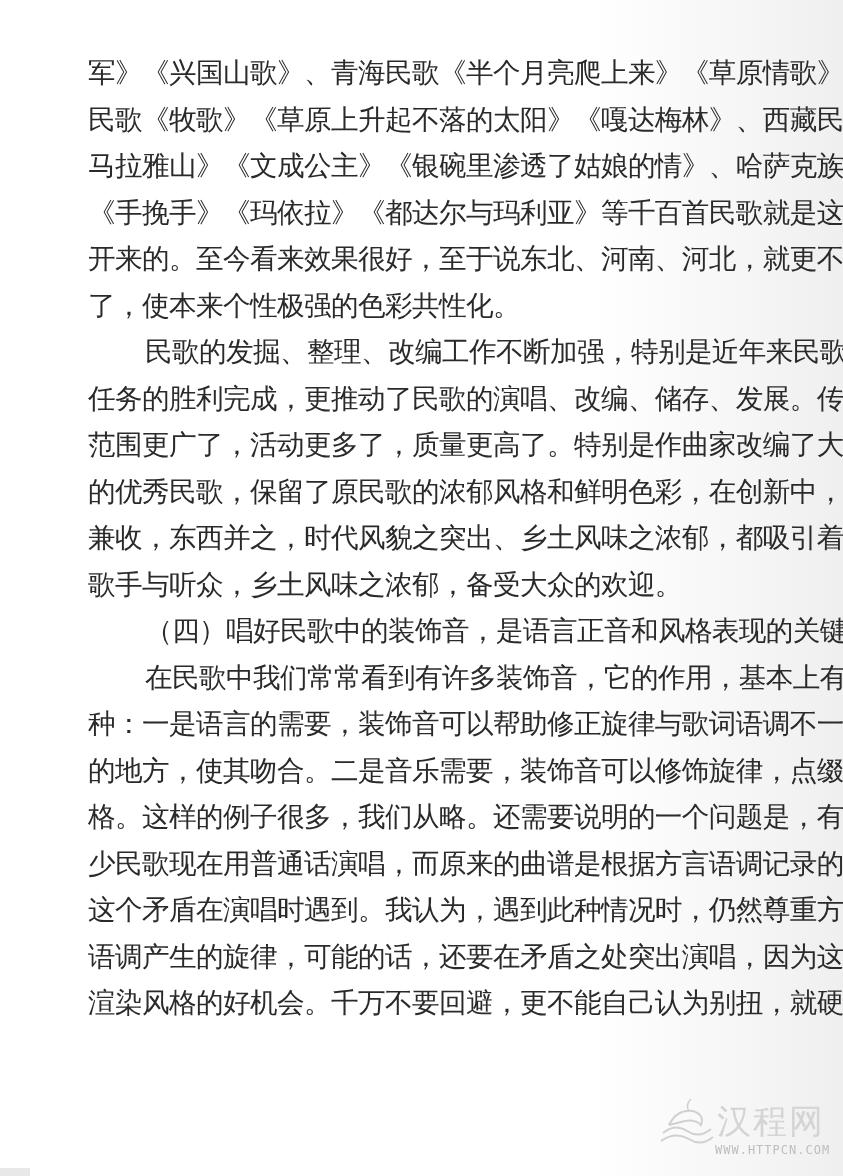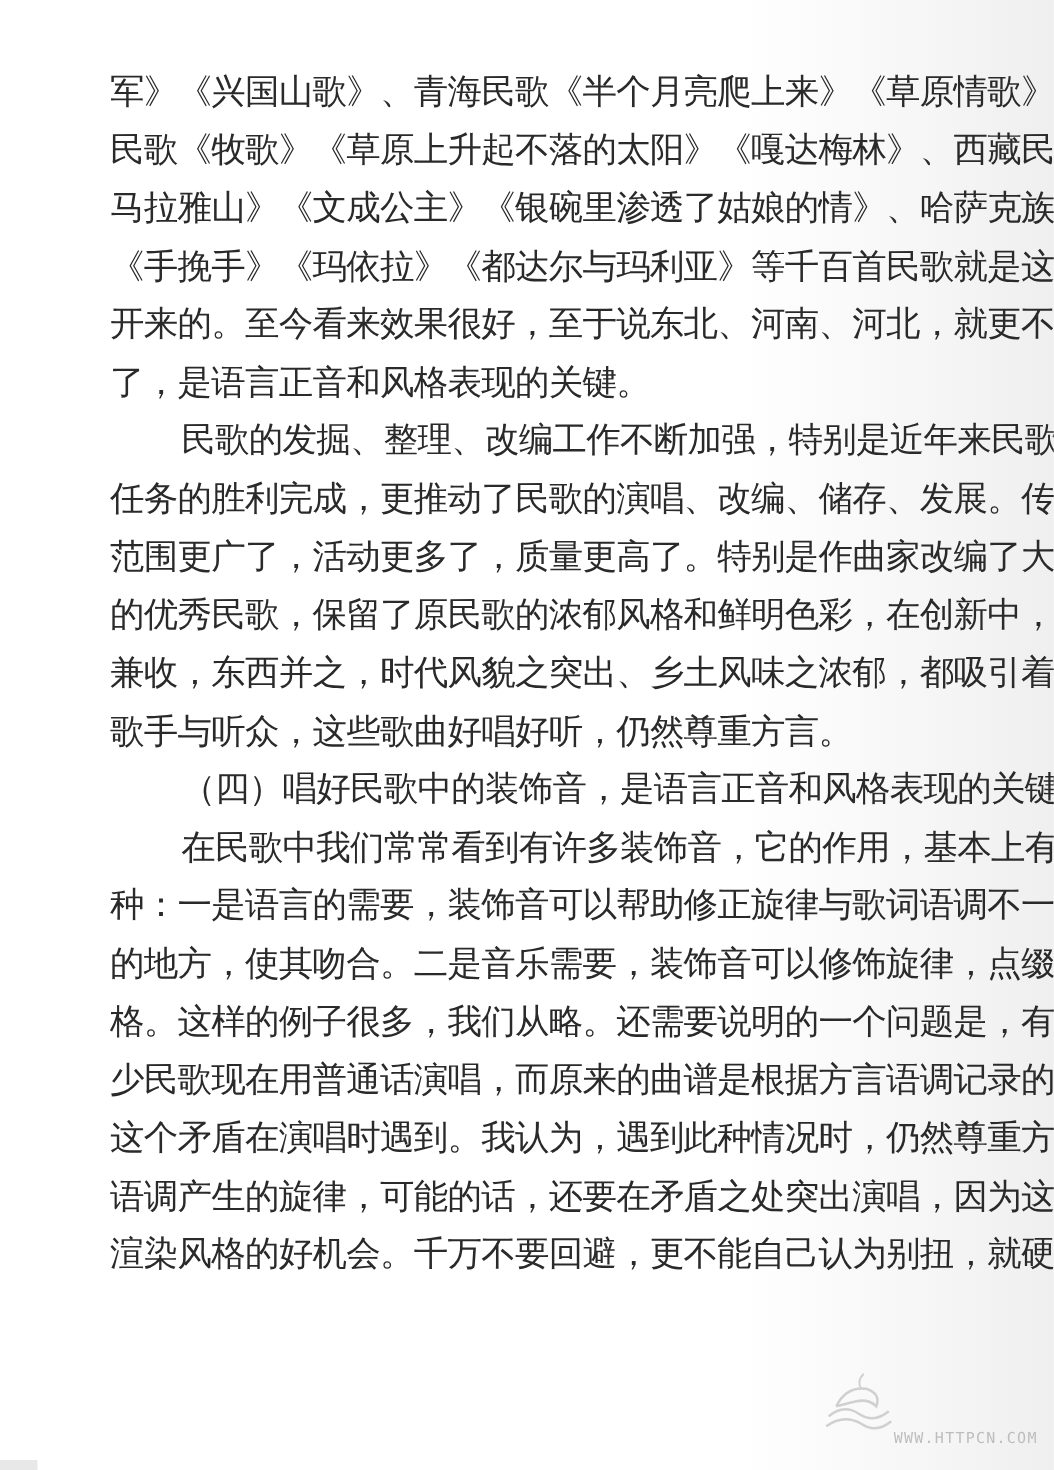--- a/index.html
+++ b/index.html
@@ -30,40 +30,41 @@
 </style>
 </head>
 <body>
 
 <div class="page" id="page">
     <div class="line">军》《兴国山歌》、青海民歌《半个月亮爬上来》《草原情歌》、内蒙古</div>
     <div class="line">民歌《牧歌》《草原上升起不落的太阳》《嘎达梅林》、西藏民歌《喜</div>
     <div class="line">马拉雅山》《文成公主》《银碗里渗透了姑娘的情》、哈萨克族民歌</div>
     <div class="line">《手挽手》《玛依拉》《都达尔与玛利亚》等千百首民歌就是这样流传</div>
     <div class="line">开来的。至今看来效果很好，至于说东北、河南、河北，就更不用说</div>
-    <div class="line">了，是语言正音和风格表现的关键。</div>
+    <div class="line">了，使本来个性极强的色彩共性化。</div>
     <div class="line indent">民歌的发掘、整理、改编工作不断加强，特别是近年来民歌集成</div>
     <div class="line">任务的胜利完成，更推动了民歌的演唱、改编、储存、发展。传唱的</div>
     <div class="line">范围更广了，活动更多了，质量更高了。特别是作曲家改编了大量</div>
     <div class="line">的优秀民歌，保留了原民歌的浓郁风格和鲜明色彩，在创新中，南北</div>
     <div class="line">兼收，东西并之，时代风貌之突出、乡土风味之浓郁，都吸引着广大</div>
-    <div class="line">歌手与听众，这些歌曲好唱好听，仍然尊重方言。</div>
+    <div class="line">歌手与听众，乡土风味之浓郁，备受大众的欢迎。</div>
     <div class="line indent">（四）唱好民歌中的装饰音，是语言正音和风格表现的关键。</div>
     <div class="line indent">在民歌中我们常常看到有许多装饰音，它的作用，基本上有两</div>
     <div class="line">种：一是语言的需要，装饰音可以帮助修正旋律与歌词语调不一致</div>
     <div class="line">的地方，使其吻合。二是音乐需要，装饰音可以修饰旋律，点缀风</div>
     <div class="line">格。这样的例子很多，我们从略。还需要说明的一个问题是，有不</div>
     <div class="line">少民歌现在用普通话演唱，而原来的曲谱是根据方言语调记录的，</div>
     <div class="line">这个矛盾在演唱时遇到。我认为，遇到此种情况时，仍然尊重方言</div>
     <div class="line">语调产生的旋律，可能的话，还要在矛盾之处突出演唱，因为这正是</div>
     <div class="line">渲染风格的好机会。千万不要回避，更不能自己认为别扭，就硬是</div>
   </div>
 
 <div class="watermark">
   <svg class="wm-logo" viewBox="0 0 60 60">
     <path d="M8 38 Q20 28 32 36 Q44 44 56 34" stroke="#d0d0d0" stroke-width="2" fill="none"></path>
     <path d="M6 46 Q20 36 34 44 Q46 52 58 42" stroke="#d0d0d0" stroke-width="2" fill="none"></path>
     <path d="M14 30 Q22 14 38 16 Q50 20 46 30 Q40 24 30 26 Q22 28 14 30" stroke="#d0d0d0" stroke-width="2" fill="none"></path>
     <path d="M36 4 Q30 10 34 16" stroke="#d0d0d0" stroke-width="1.5" fill="none"></path>
   </svg>
+  <span class="wm-text">汉程网</span>
   <span class="wm-url">WWW.HTTPCN.COM</span>
 </div>
 <div class="bottom-mark"></div>
 
 </body></html>

